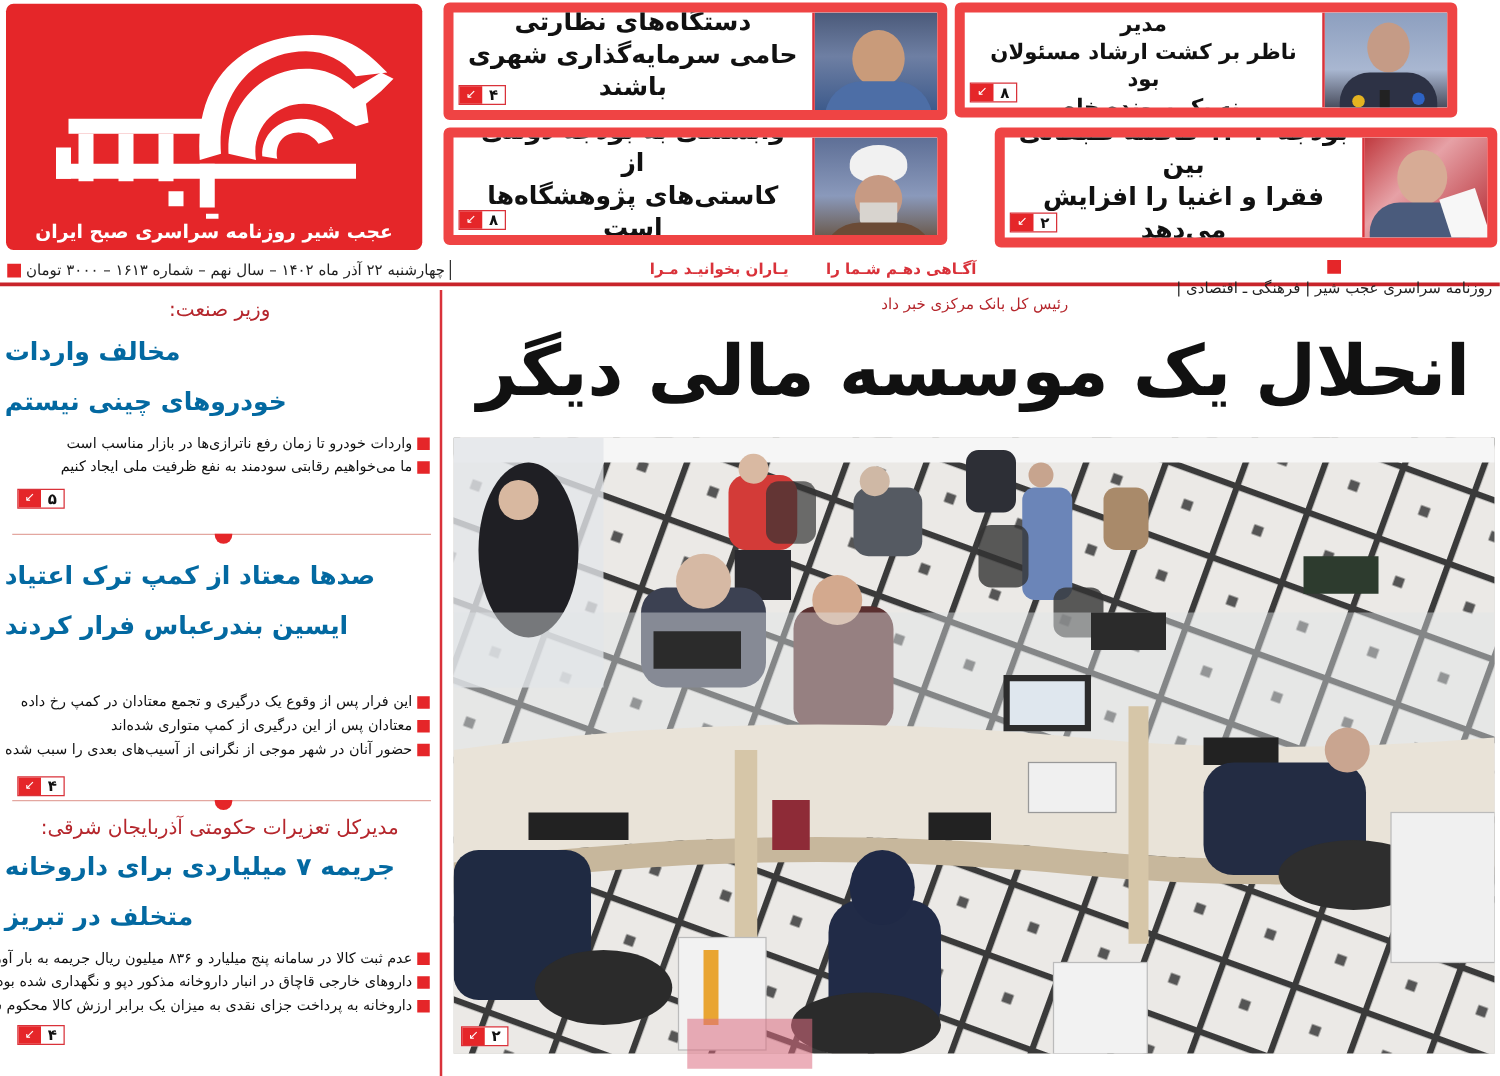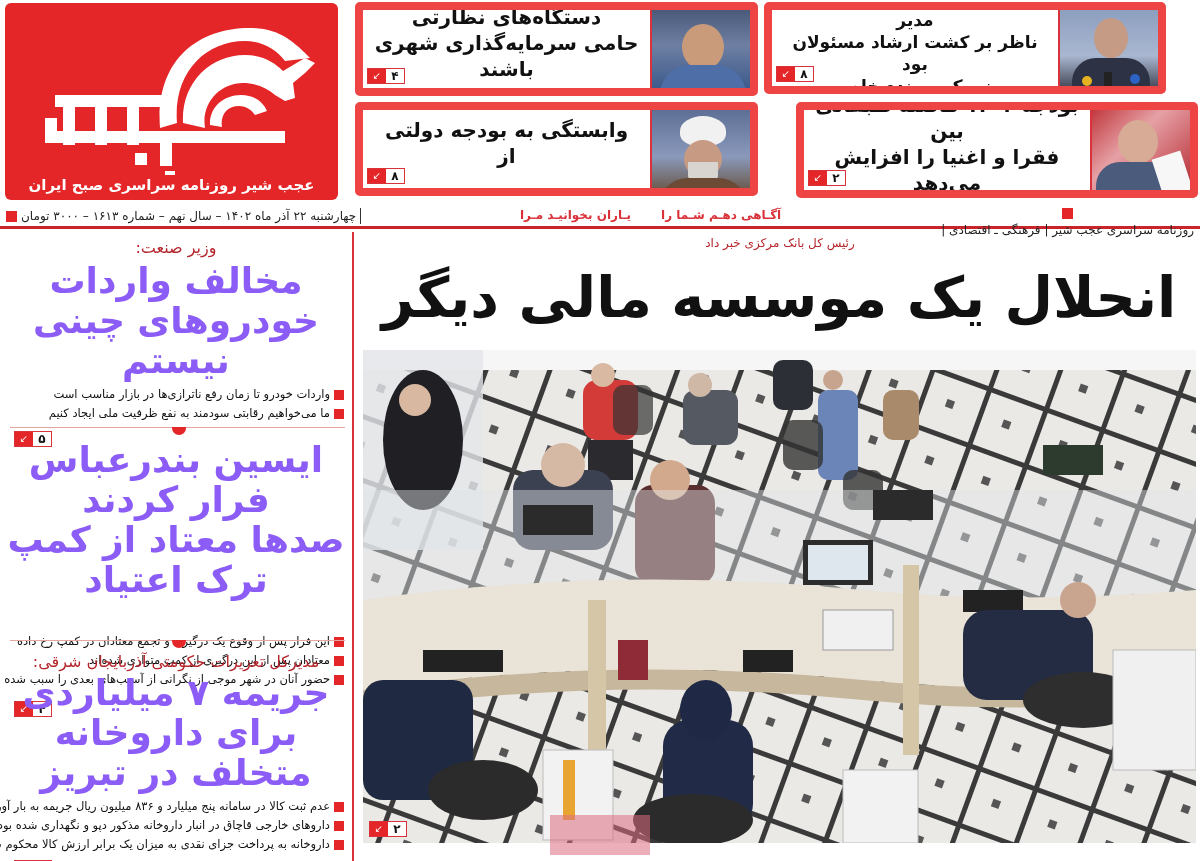--- a/index.html
+++ b/index.html
@@ -41,21 +41,21 @@
   .main-headline { left: 362px; top: 258px; width: 834px; text-align: center; font-weight: bold; font-size: 56px; line-height: 80px; color: #111; font-family: "DejaVu Sans", sans-serif; letter-spacing: -1px; }
 
   .main-photo { left: 363px; top: 350px; width: 833px; height: 493px; overflow: hidden; background: #d8d6d2; }
   .main-photo svg { position: absolute; left: 0; top: 0; }
   .main-photo .page-ref { left: 6px; bottom: 6px; }
   .watermark { left: 550px; top: 815px; width: 100px; height: 40px; background: rgba(220,110,130,0.55); }
 
   
   .side-story { left: 4px; width: 344px; }
   .side-kicker { font-size: 16px; color: #b5262c; text-align: center; }
-  .side-headline { font-weight: bold; font-size: 36px; line-height: 40px; text-align: center; color: #8b5cf6; font-family: "DejaVu Sans", sans-serif; }
+  .side-headline { font-weight: bold; font-size: 20px; line-height: 40px; text-align: left; color: #0369a1; font-family: "DejaVu Sans", sans-serif; }
   .bullets { list-style: none; margin-top: 4px; }
   .bullets li { font-size: 11.5px; line-height: 19px; color: #111; display: flex; align-items: center; gap: 4px; justify-content: flex-start; padding-right: 4px; white-space: nowrap; }
   .bullets li .sq { width: 10px; height: 10px; flex: 0 0 auto; }
   .side-ref { position: relative; margin-top: 8px; height: 18px; }
   .side-ref .page-ref { position: absolute; left: 10px; top: 0; bottom: auto; }
   .sep { left: 10px; width: 335px; height: 1px; background: #e3a7a0; }
   .sep-dot { width: 14px; height: 8px; background: #e52629; border-radius: 0 0 8px 8px; }
 </style>
 </head>
 <body>
@@ -100,20 +100,21 @@
 <div class="abs teaser" style="left:355px; top:102px; width:403px; height:94px;">
   <div class="photo" style="background:linear-gradient(180deg,#5e6f96 0%,#8a99bb 60%,#6c5d52 100%);">
     <div style="position:absolute;left:28px;top:6px;width:46px;height:30px;border-radius:50% 50% 40% 40%;background:#f1f1f1;"></div>
     <div style="position:absolute;left:32px;top:30px;width:38px;height:38px;border-radius:50%;background:#c79a83;"></div>
     <div style="position:absolute;left:36px;top:52px;width:30px;height:22px;border-radius:0 0 40% 40%;background:#d8d4cf;"></div>
     <div style="position:absolute;left:6px;top:68px;width:90px;height:30px;border-radius:30px 30px 0 0;background:#6b4b36;"></div>
   </div>
   <div class="text">
     <div class="headline">
       <div>وابستگی به بودجه دولتی از</div>
+      <div>کاستی‌های پژوهشگاه‌ها است</div>
     </div>
     <div class="page-ref">
       <span class="arrow">↙</span>
       <span class="num">۸</span>
     </div>
   </div>
 </div>
 
 <div class="abs teaser" style="left:764px; top:2px; width:402px; height:92px;">
   <div class="photo" style="background:linear-gradient(180deg,#8d9fbf 0%,#a9b7d1 60%,#4a4e5e 100%);">
@@ -273,22 +274,22 @@
       <span class="num">۵</span>
     </div>
   </div>
 </div>
 
 <div class="abs sep" style="top:427px;"></div>
 <div class="abs sep-dot" style="left:172px; top:427px;"></div>
 
 <div class="abs side-story" style="top:440px;">
   <div class="side-headline">
+    <div>صدها معتاد از کمپ ترک اعتیاد</div>
     <div>ایسین بندرعباس فرار کردند</div>
-    <div>صدها معتاد از کمپ ترک اعتیاد</div>
   </div>
   <ul class="bullets" style="margin-top:32px;">
     <li>
         <span class="sq"></span>
         <span>این فرار پس از وقوع یک درگیری و تجمع معتادان در کمپ رخ داده</span>
       </li>
     <li>
         <span class="sq"></span>
         <span>معتادان پس از این درگیری از کمپ متواری شده‌اند</span>
       </li>

